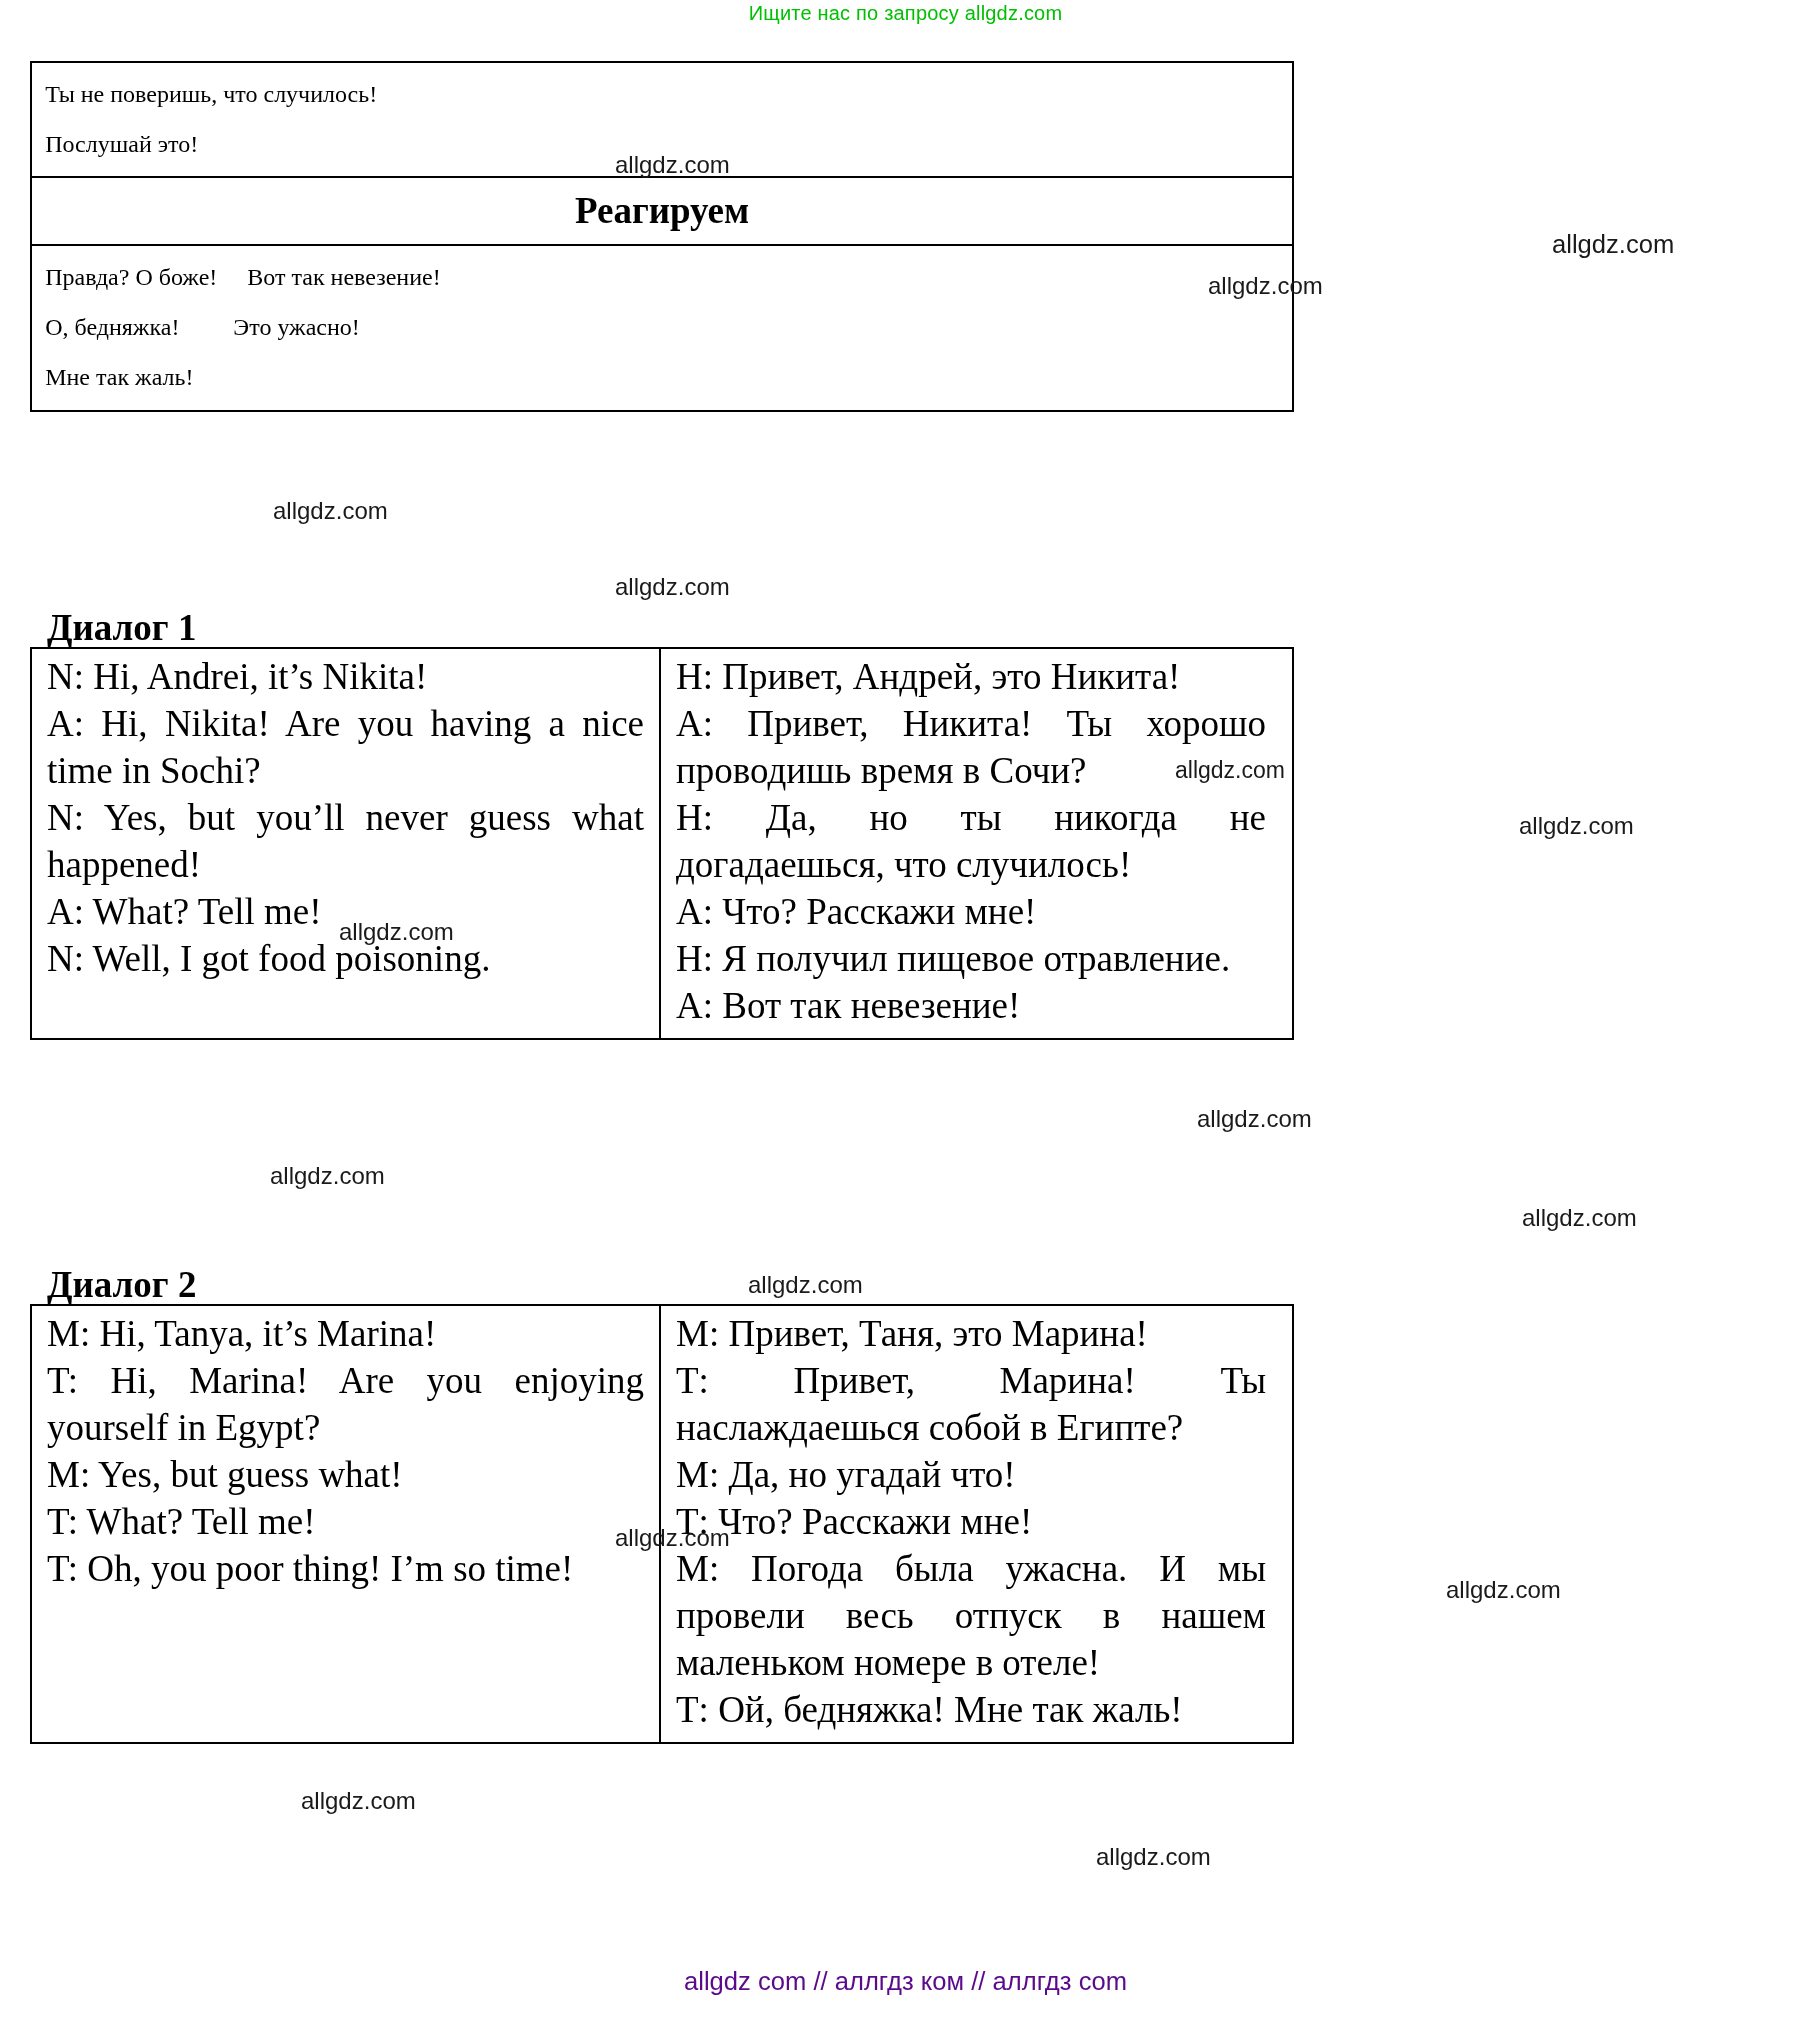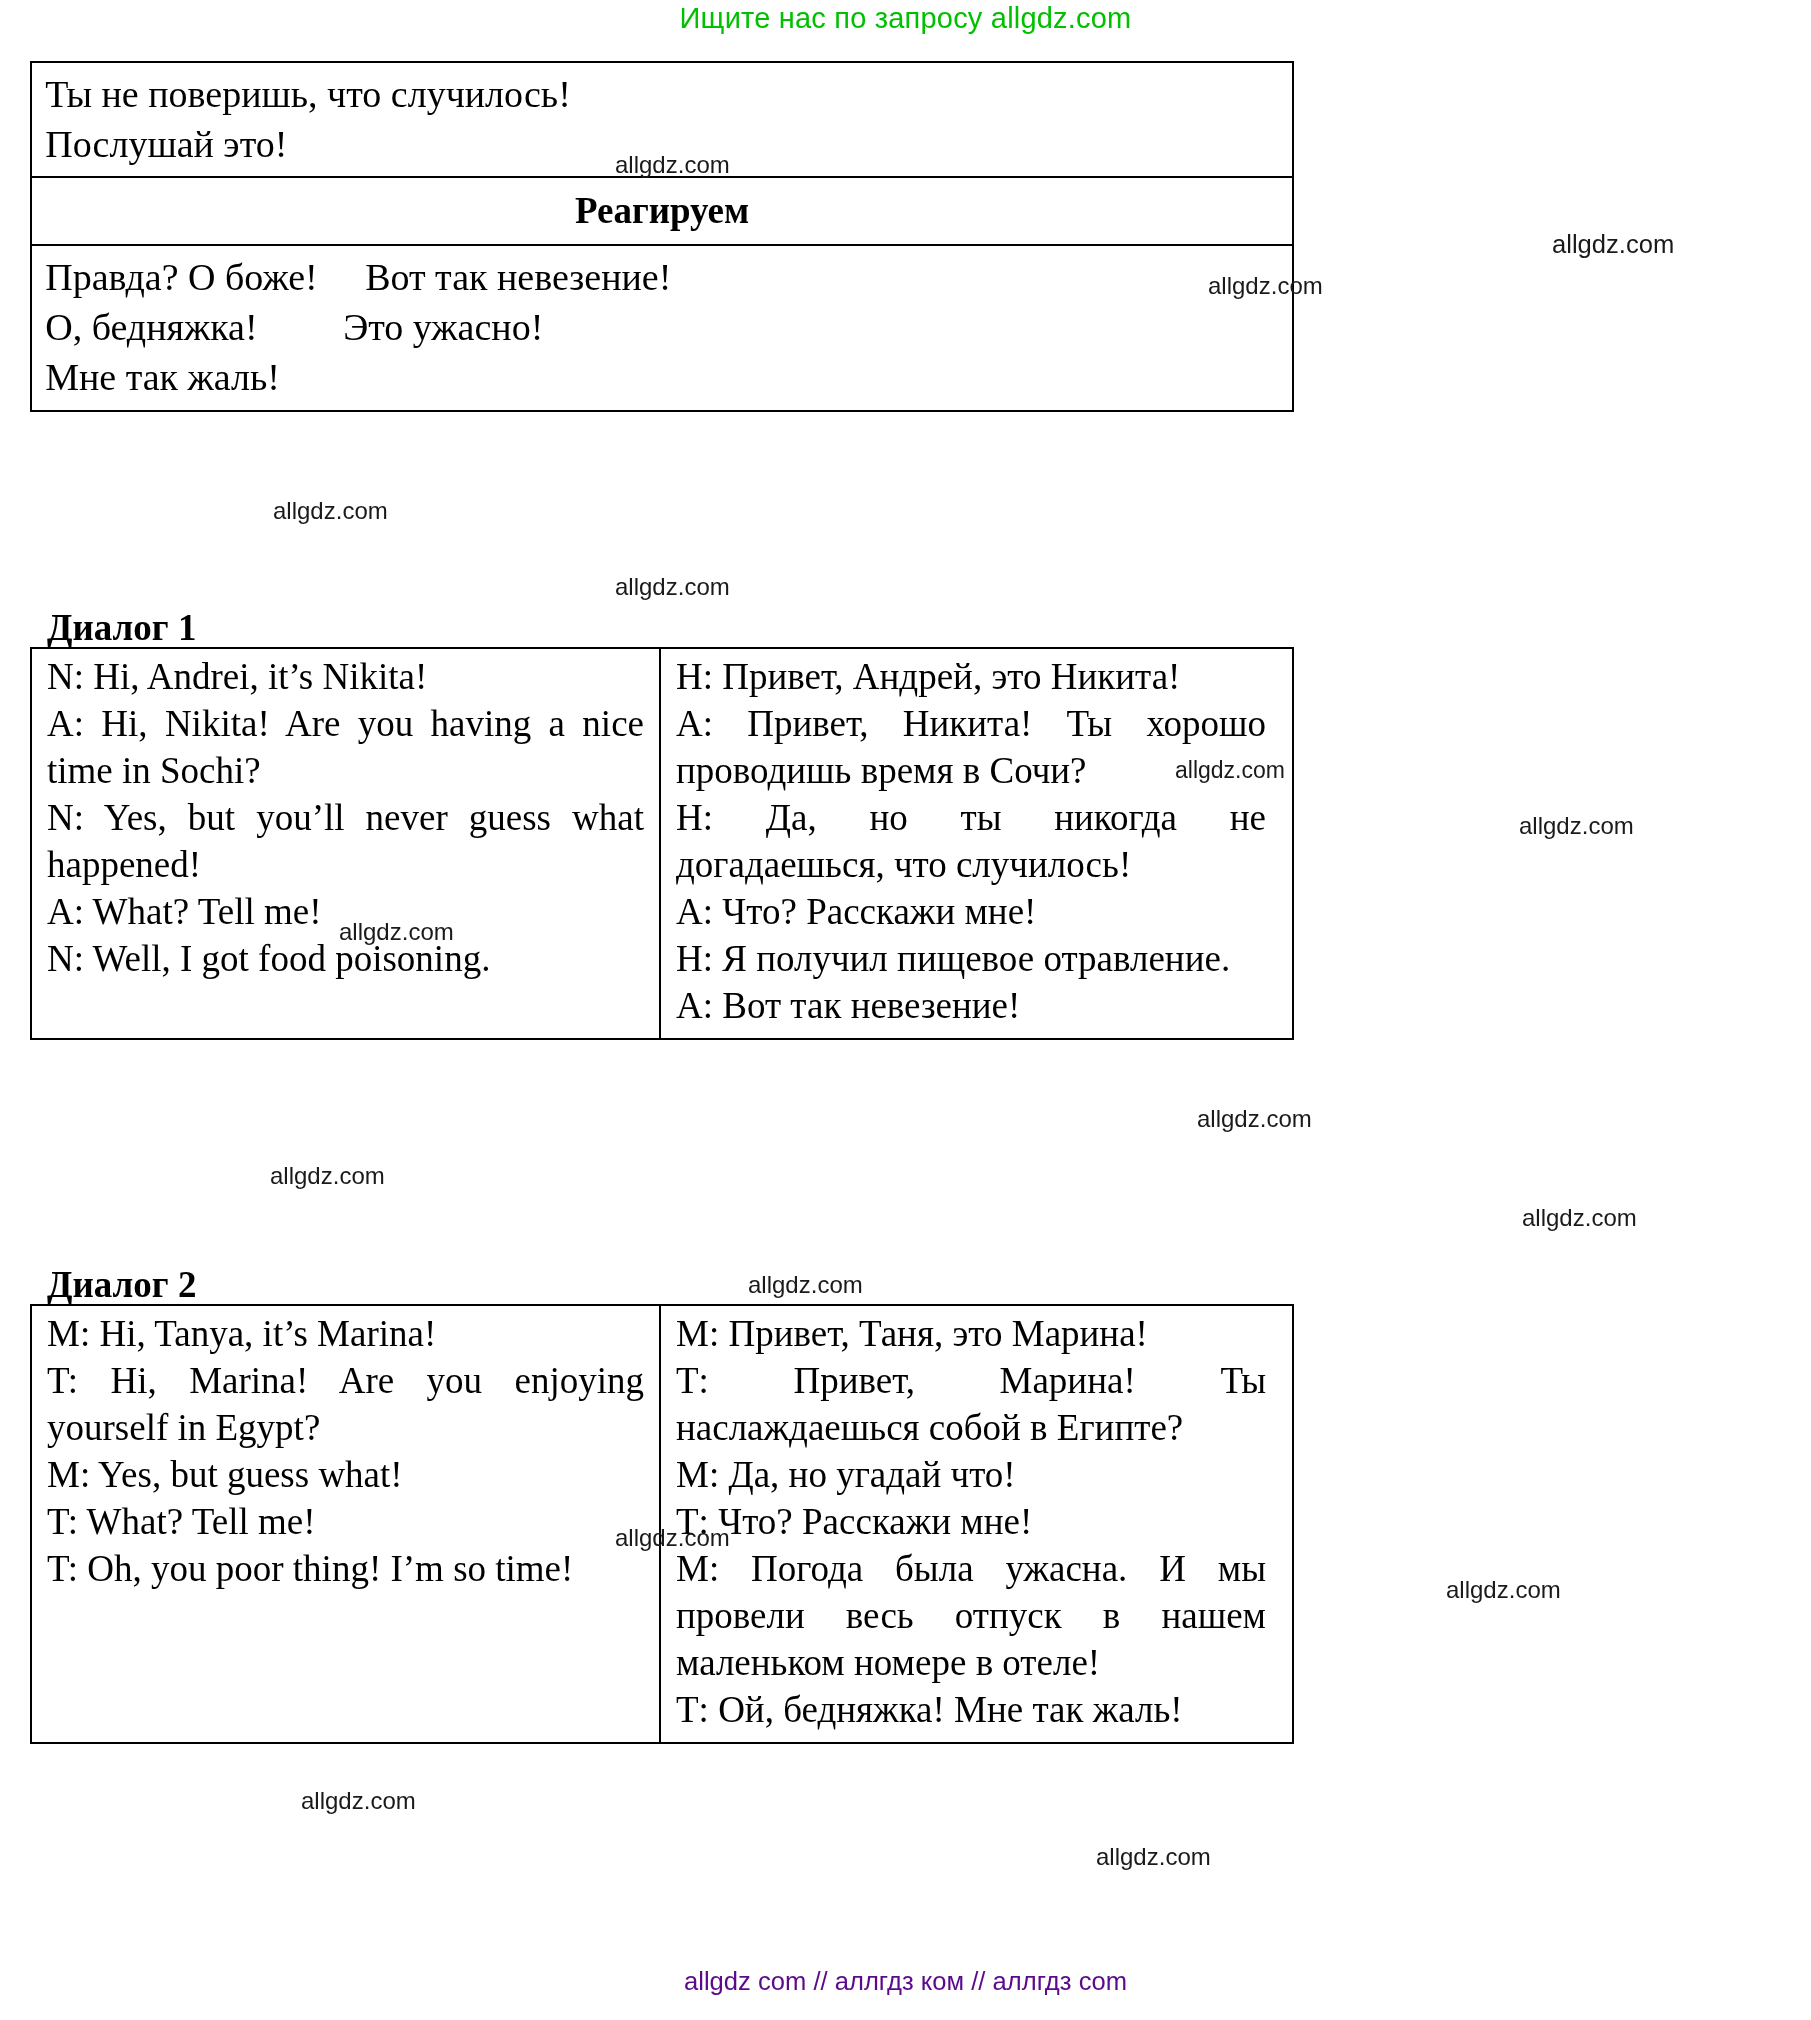--- a/index.html
+++ b/index.html
@@ -17,21 +17,21 @@
   }
 
   
   .promo-line {
     position: absolute;
     top: 1.9px;
     left: 0;
     width: 1811px;
     text-align: center;
     font-family: "Liberation Sans", "DejaVu Sans", sans-serif;
-    font-size: 29px;
+    font-size: 20px;
     letter-spacing: 0.2px;
     color: #00c000;
     white-space: nowrap;
   }
 
   
   .wm {
     position: absolute;
     font-family: "Liberation Sans", "DejaVu Sans", sans-serif;
     color: #1a1a1a;
@@ -54,21 +54,21 @@
     border-bottom: 2.8px solid #000000;
   }
   .cell {
     box-sizing: border-box;
     padding: 0 13.2px;
   }
 
   
   #phrase-box { left: 30px; top: 61px; width: 1264px; }
   .phrase-text {
-    font-size: 38px;
+    font-size: 24px;
     line-height: 50px;
     padding: 5.7px 13.2px 7.6px 13.2px;
   }
   .phrase-head {
     font-size: 37px;
     line-height: 49px;
     font-weight: bold;
     text-align: center;
     padding: 7.6px 13.2px 9.5px 13.2px;
   }

